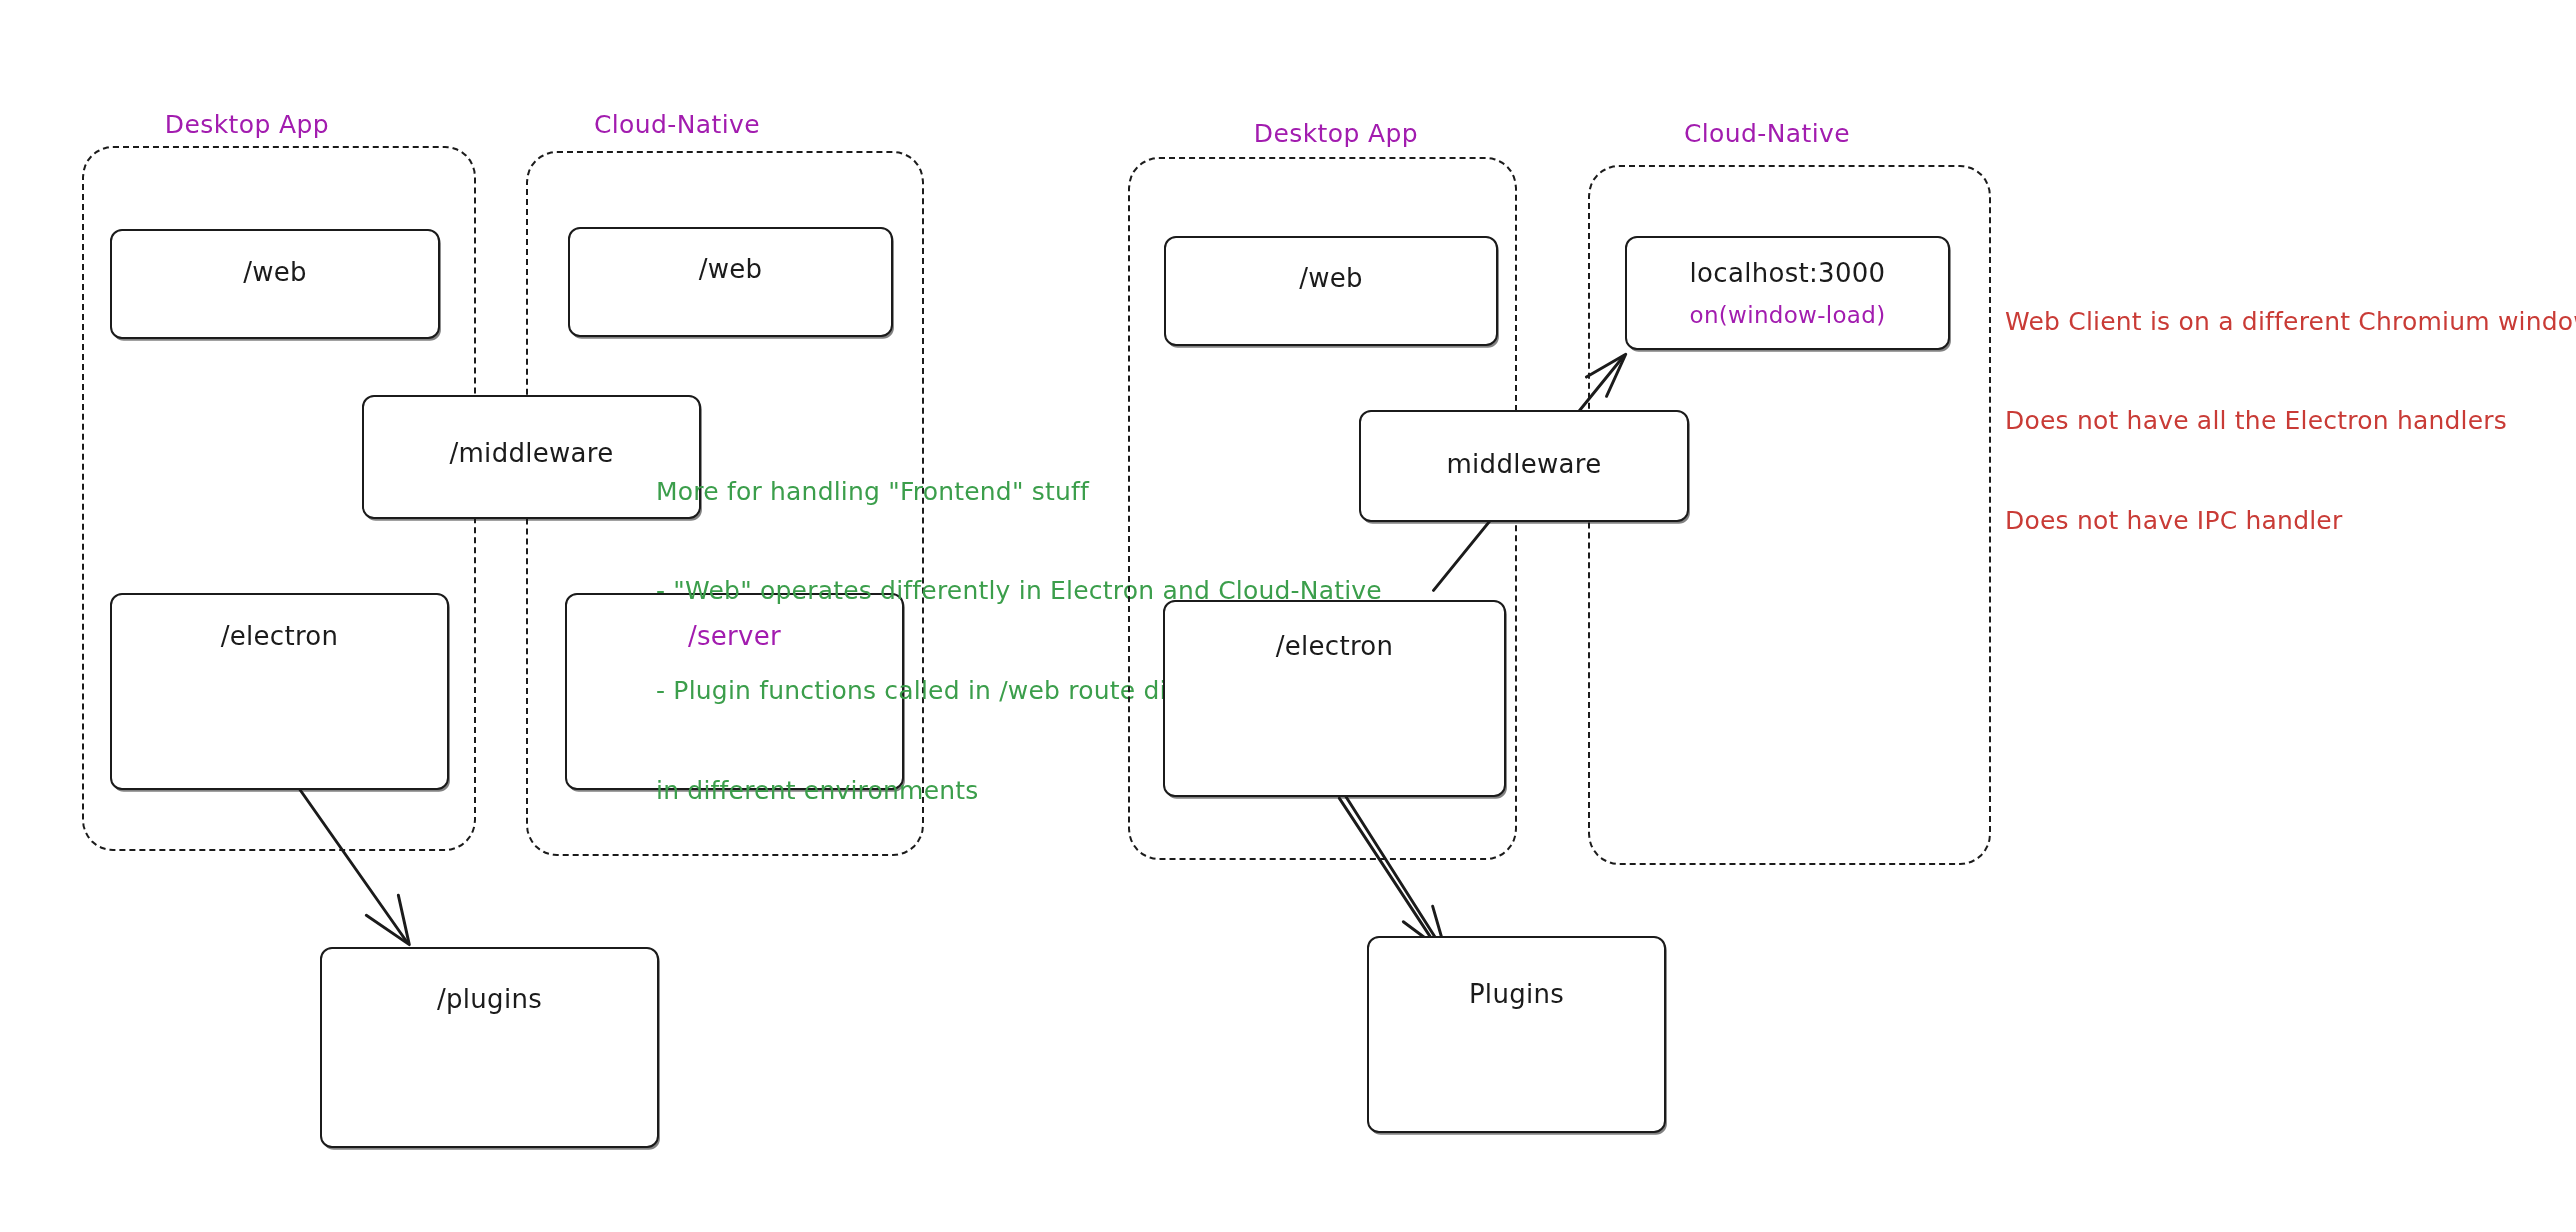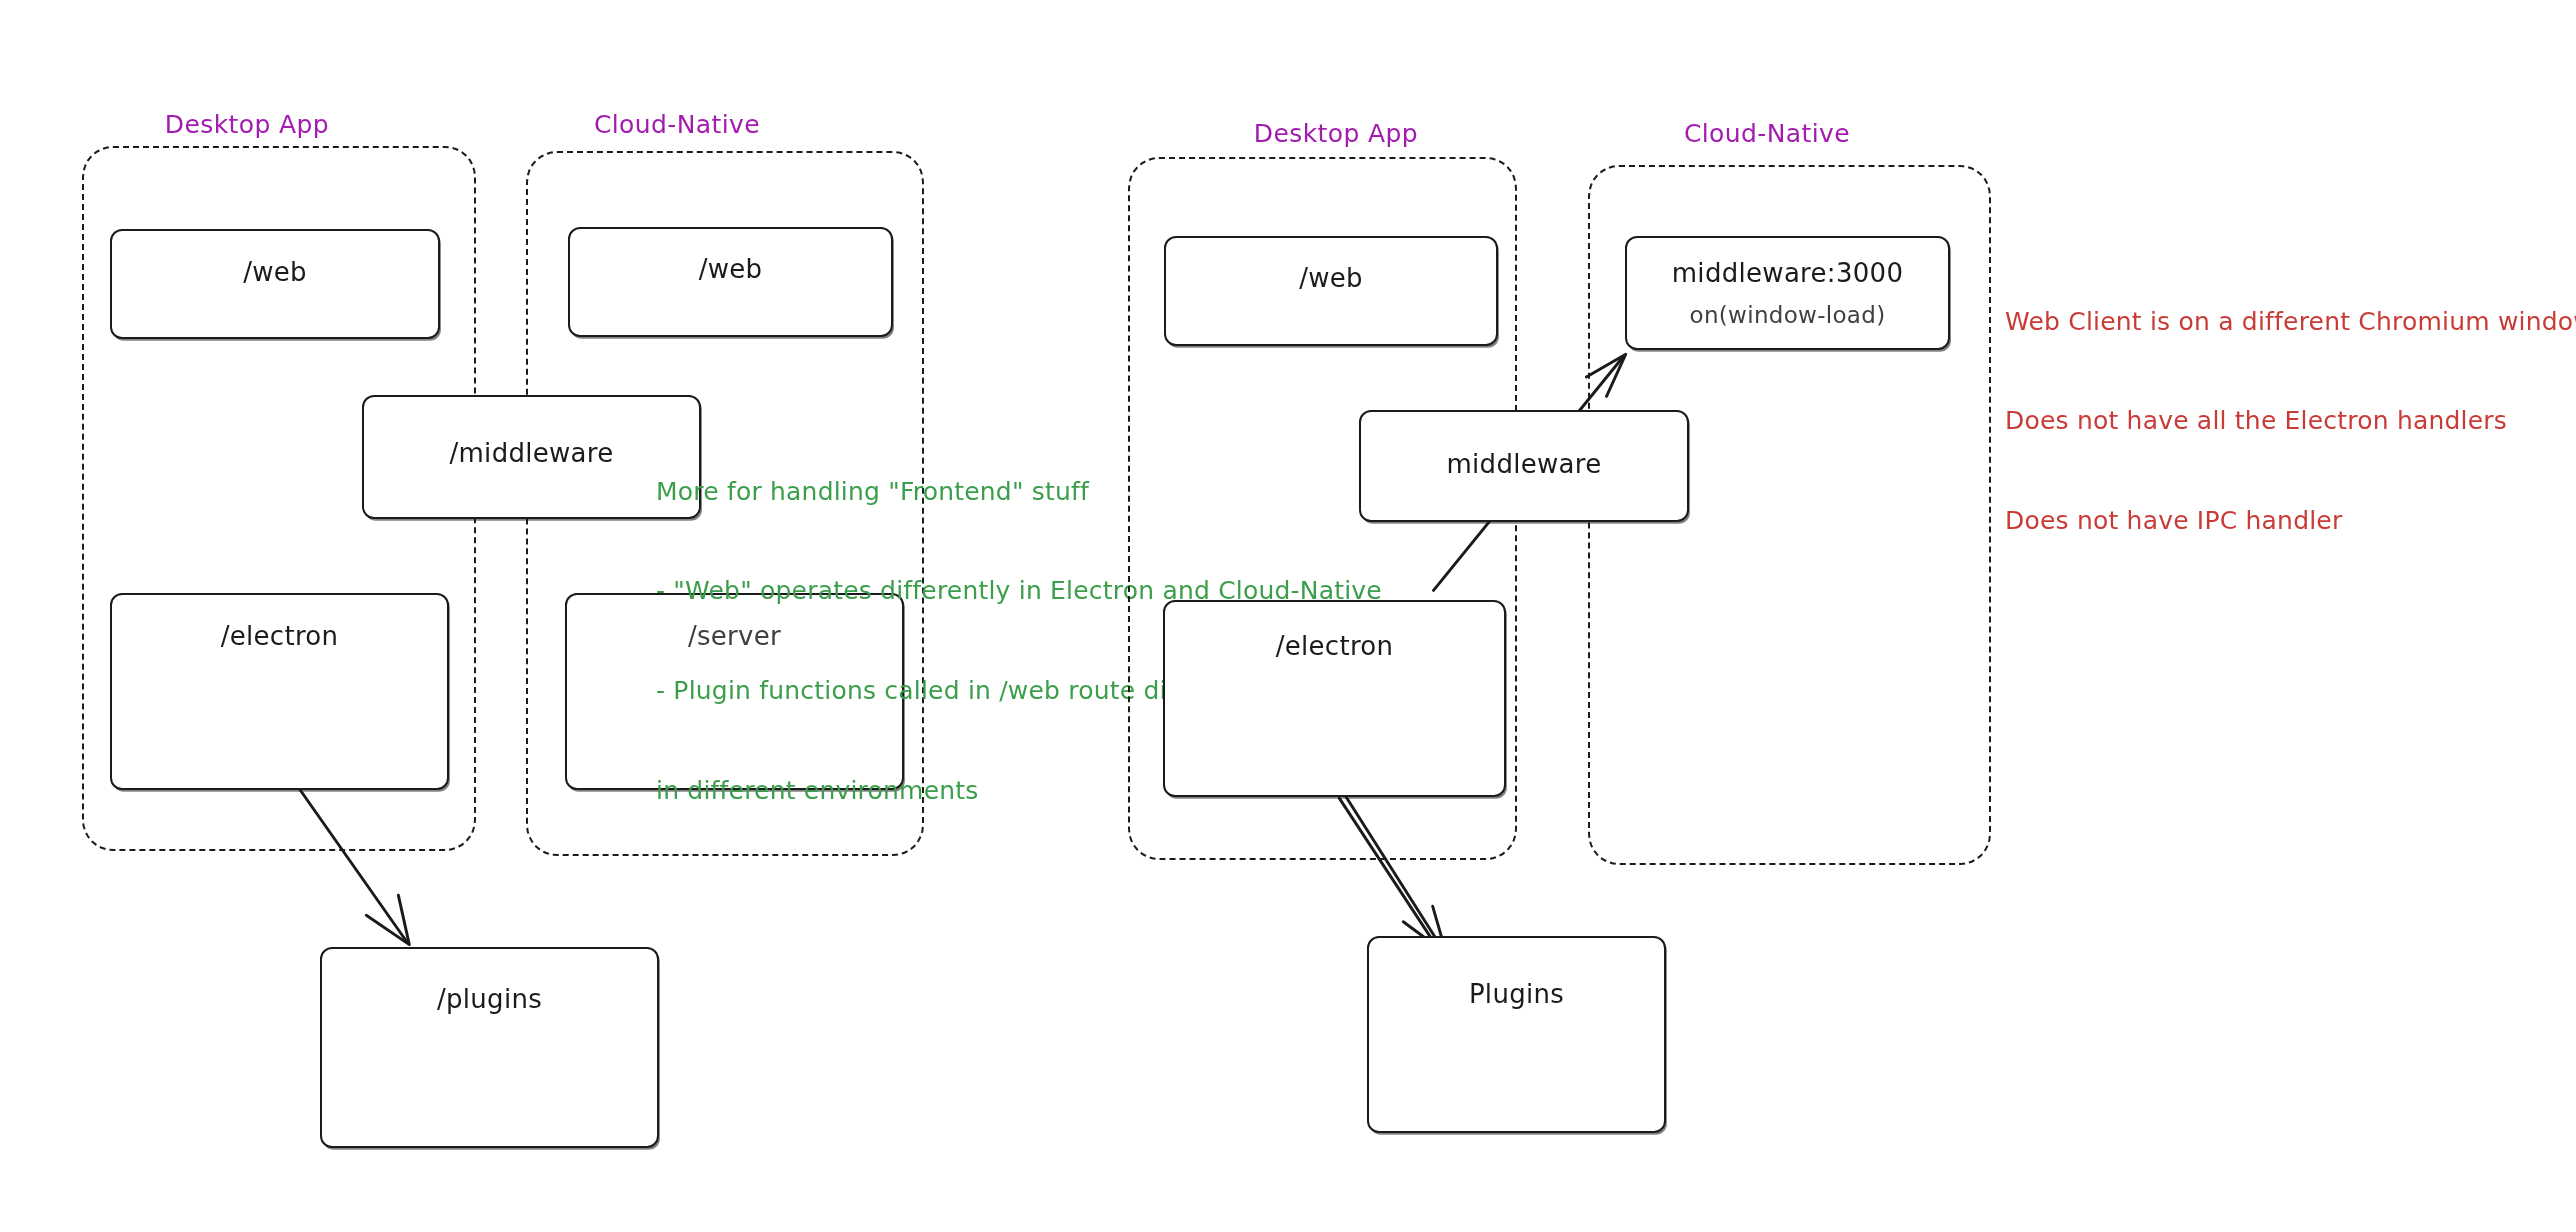--- a/index.html
+++ b/index.html
@@ -50,21 +50,21 @@
     text-align: center;
     font-family: "DejaVu Sans", sans-serif;
     font-size: 26px;
     color: #1b1b1b;
     white-space: nowrap;
     letter-spacing: 0.3px;
   }
   .node-label.sub {
     font-size: 23px;
   }
-  .node-label.red   { color: #404040; }
+  .node-label.red   { color: #a21caf; }
 
   
   .annotation {
     position: absolute;
     font-family: "DejaVu Sans", sans-serif;
     font-size: 25px;
     line-height: 1.33;
     white-space: pre;
     letter-spacing: 0.2px;
   }
@@ -156,21 +156,21 @@
 
   <div class="group-label" style="left:1639px; top:119px; width:256px;">Cloud-Native</div>
 
   <div class="group" style="left:1588px; top:165px; width:403px; height:700px;"></div>
 
   <div class="node" style="left:1164px; top:236px; width:334px; height:110px;">
     <span class="node-label" style="top:25px;">/web</span>
   </div>
 
   <div class="node" style="left:1625px; top:236px; width:325px; height:114px;">
-    <span class="node-label" style="top:20px;">middleware:3000</span>
+    <span class="node-label" style="top:20px;">localhost:3000</span>
     <span class="node-label sub red" style="top:64px;">on(window-load)</span>
   </div>
 
   <div class="node" style="left:1359px; top:410px; width:330px; height:112px;">
     <span class="node-label" style="top:37px;">middleware</span>
   </div>
 
   <div class="node" style="left:1163px; top:600px; width:343px; height:197px;">
     <span class="node-label" style="top:29px;">/electron</span>
   </div>

